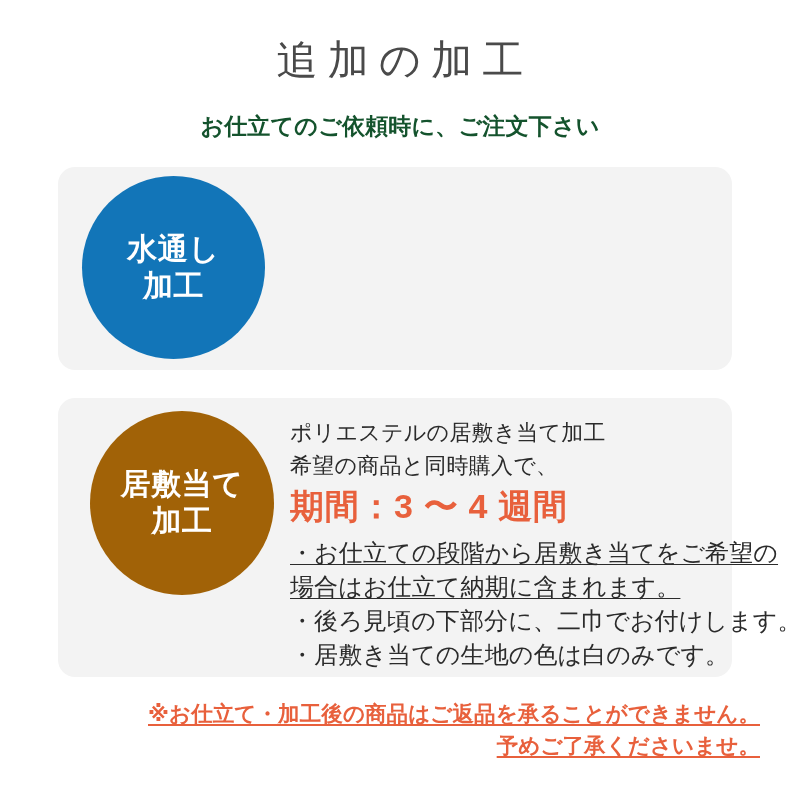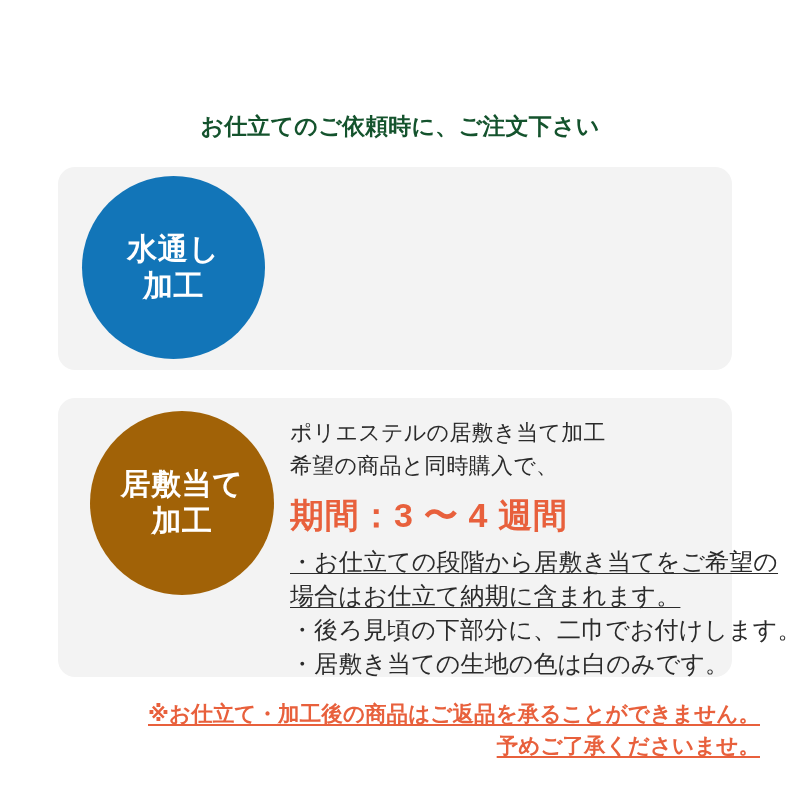--- a/index.html
+++ b/index.html
@@ -134,21 +134,21 @@
     letter-spacing: 0.02em;
     white-space: nowrap;
   }
 
   #highlight-mizutoshi {
     margin-top: 8px;
     line-height: 1.25;
   }
 
   #highlight-ishikiate {
-    margin-top: 12px;
+    margin-top: 3px;
     line-height: 1.25;
   }
 
   .note-list {
     margin: 8px 0 0 0;
     padding: 0;
     list-style: none;
   }
 
   .note-item {
@@ -197,20 +197,21 @@
     text-decoration: underline;
     text-underline-offset: 3px;
     text-decoration-thickness: 1.5px;
   }
 </style>
 </head>
 <body>
 
 <div class="page">
 
+  <div class="main-title">追加の加工</div>
 
   <div class="sub-title">お仕立てのご依頼時に、ご注文下さい</div>
 
   <div class="card" id="card-mizutoshi">
     <div class="badge" id="badge-mizutoshi">
       <span class="badge-line">水通し</span>
       <span class="badge-line">加工</span>
     </div>
   </div>
 

